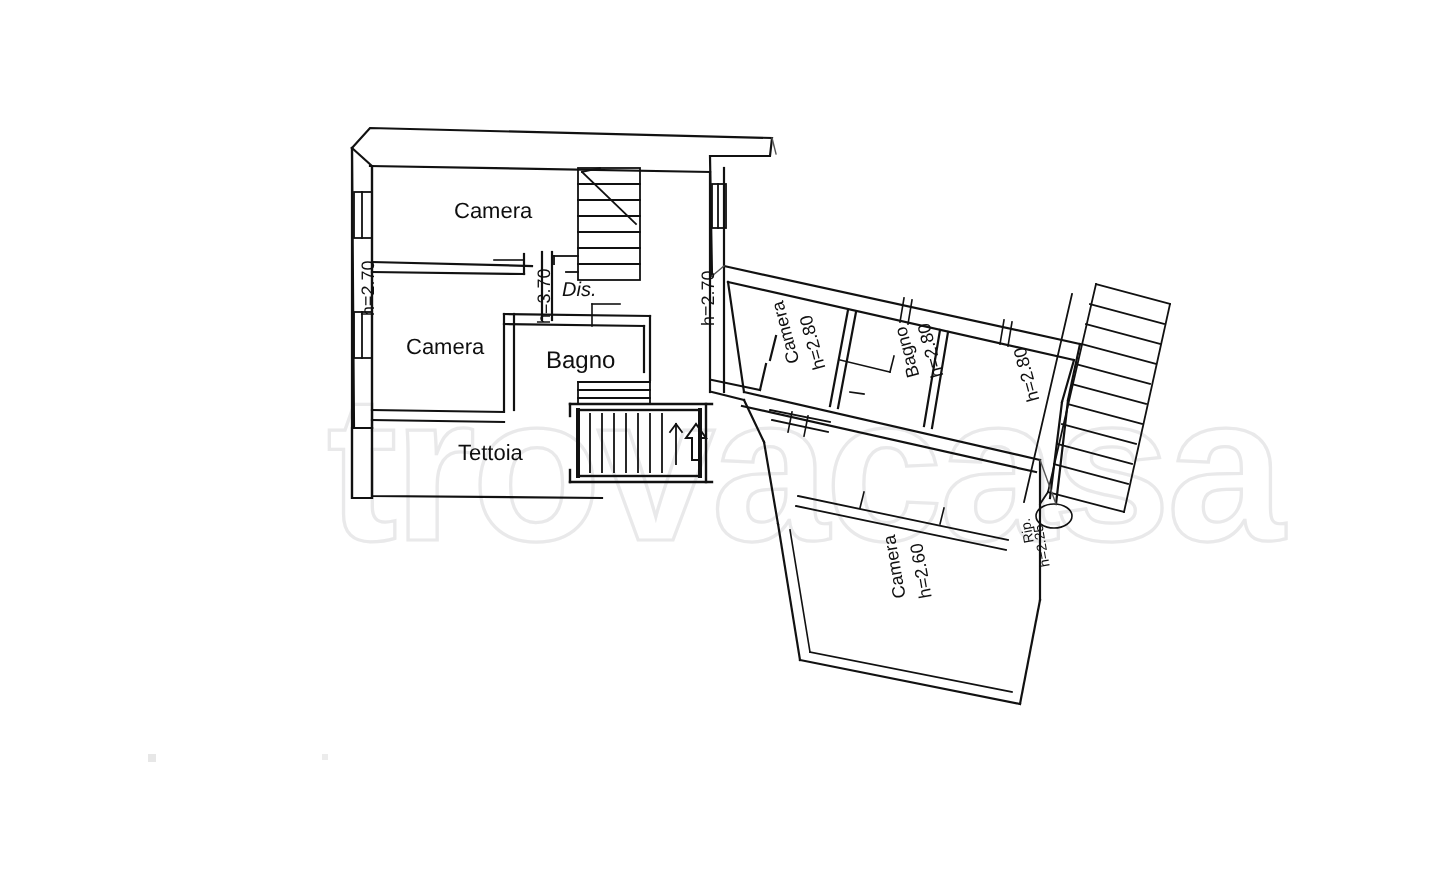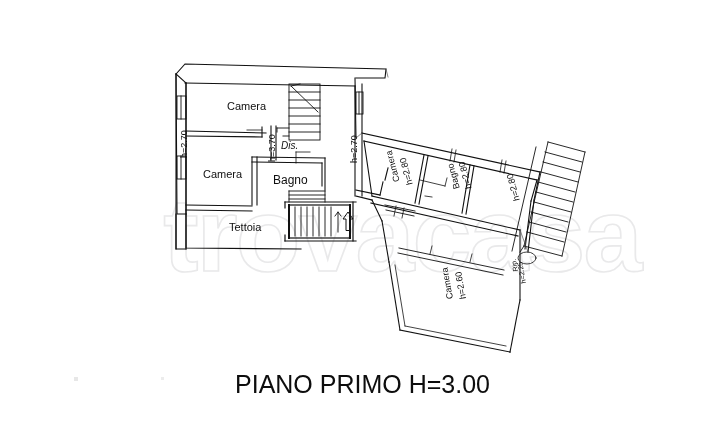--- a/index.html
+++ b/index.html
@@ -281,15 +281,14 @@
 
   <div class="lbl" style="left:458px;top:300px;font-size:9px;transform:rotate(-100deg);transform-origin:left top;">h=2.60</div>
 
   <div class="lbl" style="left:512px;top:272px;font-size:7px;transform:rotate(-100deg);transform-origin:left top;">Rip.</div>
 
   <div class="lbl" style="left:520px;top:284px;font-size:7px;transform:rotate(-100deg);transform-origin:left top;">h=2.25</div>
 
   <div class="speck" style="left:74px;top:377px;width:4px;height:4px;opacity:.5;"></div>
   <div class="speck" style="left:161px;top:377px;width:3px;height:3px;opacity:.4;"></div>
 
-  <div id="title-text">PIANO PRIMO H=3.00</div>
 
 </div>
 
 </body></html>

